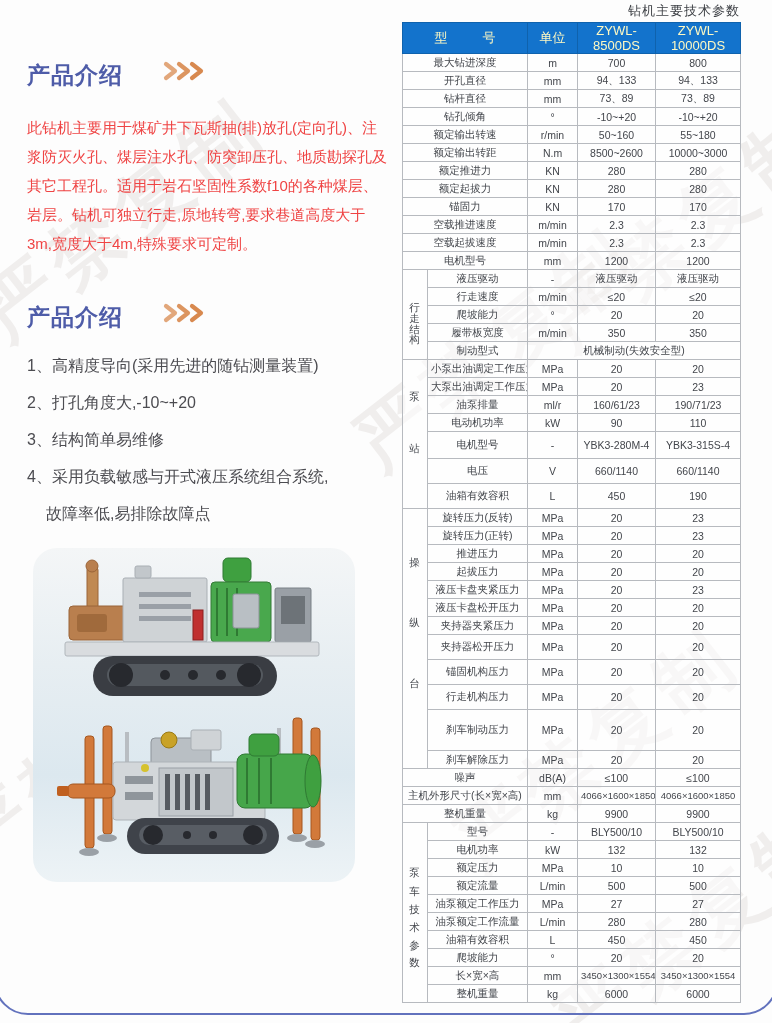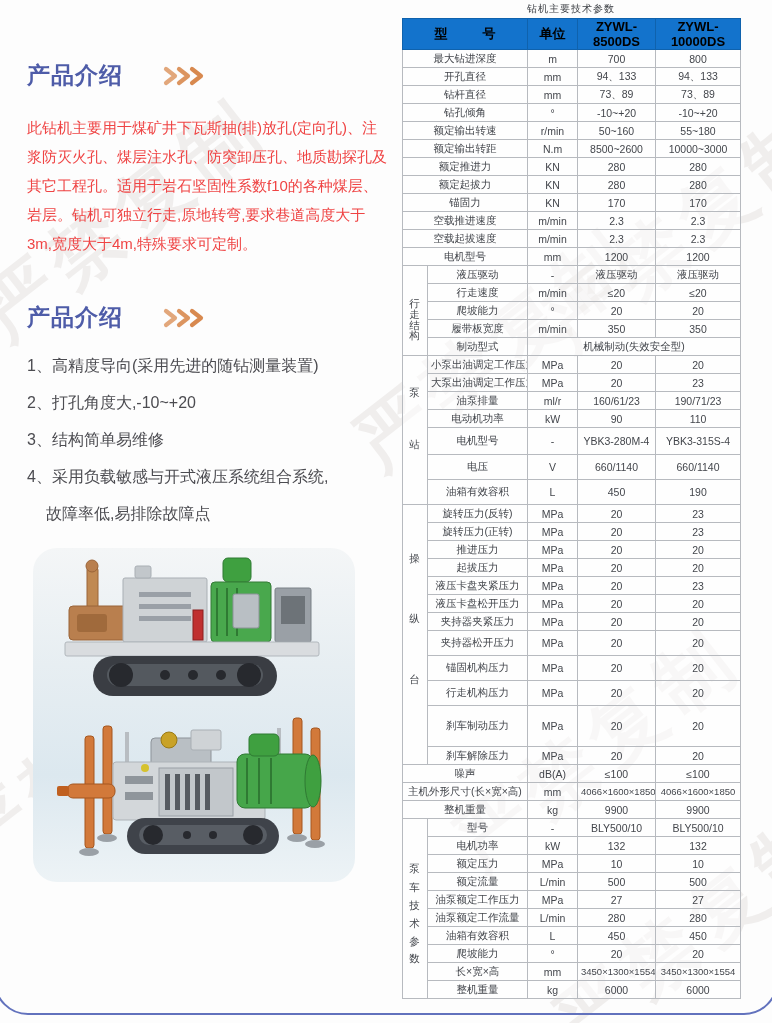--- a/index.html
+++ b/index.html
@@ -13,33 +13,33 @@
     font-family:"Liberation Sans","DejaVu Sans",sans-serif;
   }
   
   .wm{position:absolute;z-index:0;font-size:74px;font-weight:bold;
       color:rgba(125,112,98,0.10);letter-spacing:10px;white-space:nowrap;
       transform:rotate(-38deg);pointer-events:none;}
   
   .page-border{position:absolute;left:-6px;right:-6px;top:-90px;bottom:8px;
       border:2px solid var(--page-border);border-radius:34px;z-index:3;pointer-events:none;}
   .left-col{position:absolute;left:27px;top:60px;width:362px;z-index:2;}
-  .sec-head{display:flex;align-items:center;gap:38px;margin-bottom:22px;}
+  .sec-head{display:flex;align-items:flex-start;gap:38px;margin-bottom:22px;}
   .sec-head h2{font-size:23px;font-weight:bold;color:var(--accent);letter-spacing:1px;}
   .intro-p{font-size:15px;line-height:29px;color:#ef4444;margin-bottom:44px;width:362px;}
   .feat{margin-top:2px;}
   .feat .fi{font-size:16px;color:#4c4c51;margin-bottom:16px;line-height:21px;}
   .feat .fi.indent{padding-left:19px;}
   .product-img{margin-top:24px;margin-left:6px;width:322px;height:334px;border-radius:24px;
       background:linear-gradient(180deg,#f4f6f7 0%,#e7eef2 35%,#dce8ef 68%,#edf3f6 100%);
       overflow:hidden;position:relative;}
   .right-col{position:absolute;left:402px;top:2px;width:338px;z-index:2;}
-  .tbl-title{font-size:10px;color:#3c3f44;text-align:center;margin-bottom:2px;letter-spacing:1px;}
+  .tbl-title{font-size:13px;color:#3c3f44;text-align:right;margin-bottom:2px;letter-spacing:1px;}
   table.spec{border-collapse:collapse;width:338px;table-layout:fixed;background:rgba(255,255,255,0.55);}
-  table.spec th{background:var(--header-bg);color:#000000;font-size:13px;font-weight:bold;
+  table.spec th{background:var(--header-bg);color:#fef9c3;font-size:13px;font-weight:normal;
       height:26px;border:1px solid #0f62ad;}
   th.model-th{word-spacing:2.4em;}
   table.spec td{border:1px solid var(--grid);font-size:10.5px;height:18px;
       padding:1px 3px;color:#43464c;text-align:center;overflow:hidden;white-space:nowrap;}
   td.lcell{text-align:left;padding-left:4px;}
   td.lcell.center{text-align:center;}
   td.gcell{writing-mode:vertical-rl;text-orientation:upright;text-align:center;
       vertical-align:middle;padding:0;font-size:11px;color:#3e4147;}
   .arrow-icon{flex:0 0 auto;}
 </style>

